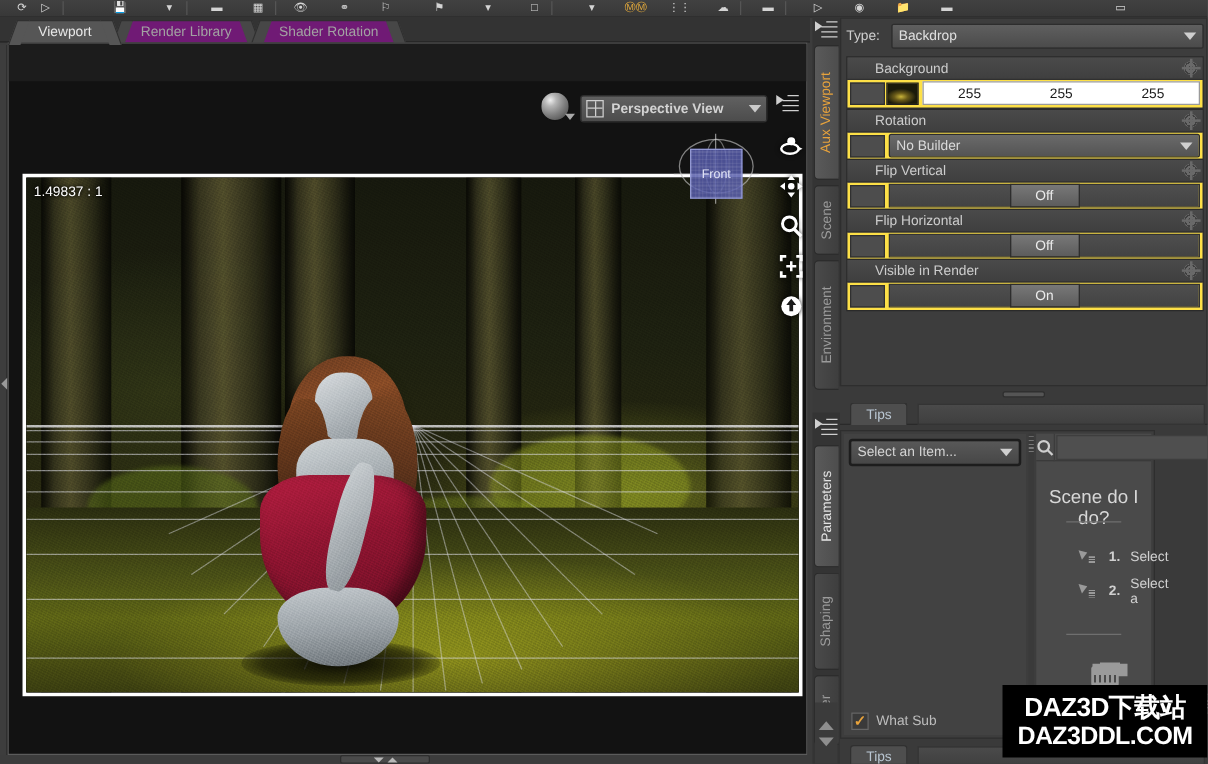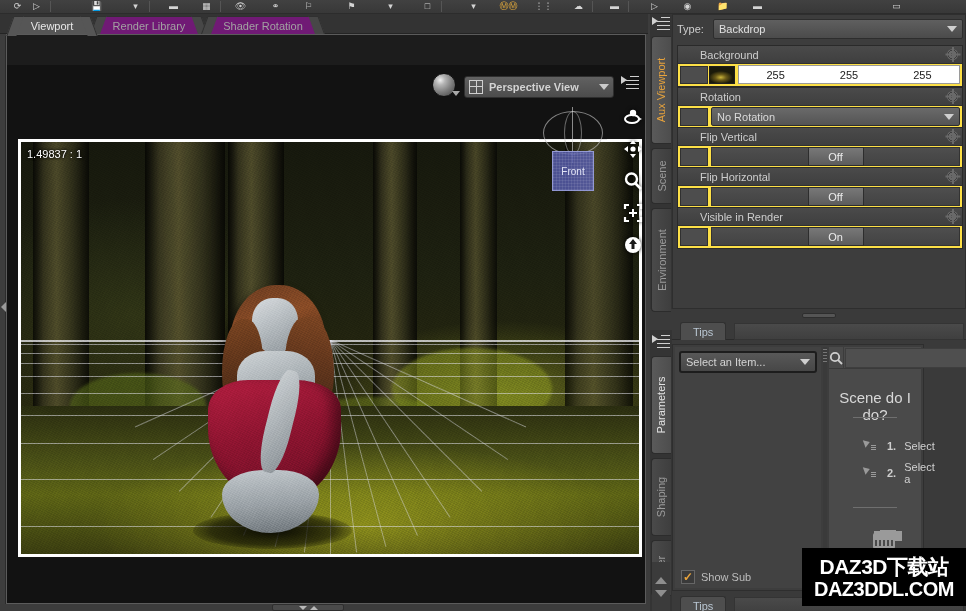--- a/index.html
+++ b/index.html
@@ -220,21 +220,20 @@
   .navcube .ring2{
     position:absolute;left:21px;top:0;width:18px;height:44px;
     border:1px solid rgba(190,190,190,.5);border-radius:50%;
   }
   .navcube .face{
     position:absolute;left:9px;top:8px;width:42px;height:40px;
     background:rgba(86,92,170,.85);border:1px solid rgba(160,166,225,.8);
     color:#e3e5f6;font-size:10px;display:flex;align-items:center;justify-content:center;
     background-image:repeating-linear-gradient(0deg,rgba(255,255,255,.08) 0 1px,transparent 1px 3px),
                      repeating-linear-gradient(90deg,rgba(255,255,255,.08) 0 1px,transparent 1px 3px);
-    margin-top:32px;
   }
   .navcube .cross-h{position:absolute;left:-4px;top:28px;width:68px;height:1px;background:rgba(220,220,220,.6);}
   .navcube .cross-v{position:absolute;left:29px;top:-4px;width:1px;height:56px;background:rgba(220,220,220,.6);}
 
   .vp-tools{position:absolute;left:614px;top:66px;width:24px;z-index:25;}
   .vtool{
     width:24px;height:32px;display:flex;align-items:center;justify-content:center;
     color:#fff;
   }
   .vtool svg{filter:drop-shadow(0 0 2px rgba(0,0,0,.9));}
@@ -768,21 +767,21 @@
       </div>
 
       <div class="prop" style="top:72px;">
         <div class="prop-head">
           <span class="nm">Rotation</span>
           <span class="gear"></span>
         </div>
         <div class="prop-body">
           <span class="swatch-blank"></span>
           <span class="combo-inline">
-            <span class="cv">No Rotation</span>
+            <span class="cv">No Builder</span>
             <span class="caret"></span>
           </span>
         </div>
       </div>
 
       <div class="prop" style="top:112px;">
         <div class="prop-head">
           <span class="nm">Flip Vertical</span>
           <span class="gear"></span>
         </div>
@@ -831,21 +830,21 @@
     </div>
 
     <div class="panelB">
       <div class="pb-left">
         <div class="select-item">
           <span class="cv">Select an Item...</span>
           <span class="caret"></span>
         </div>
         <div class="showsub-row">
           <span class="chk">✓</span>
-          <span class="showsub-lbl">Show Sub</span>
+          <span class="showsub-lbl">What Sub</span>
         </div>
       </div>
 
       <div class="pb-split">
           <span class="grip"></span>
         </div>
 
       <div class="pb-right">
         <div class="search-row">
           <span class="mag">

